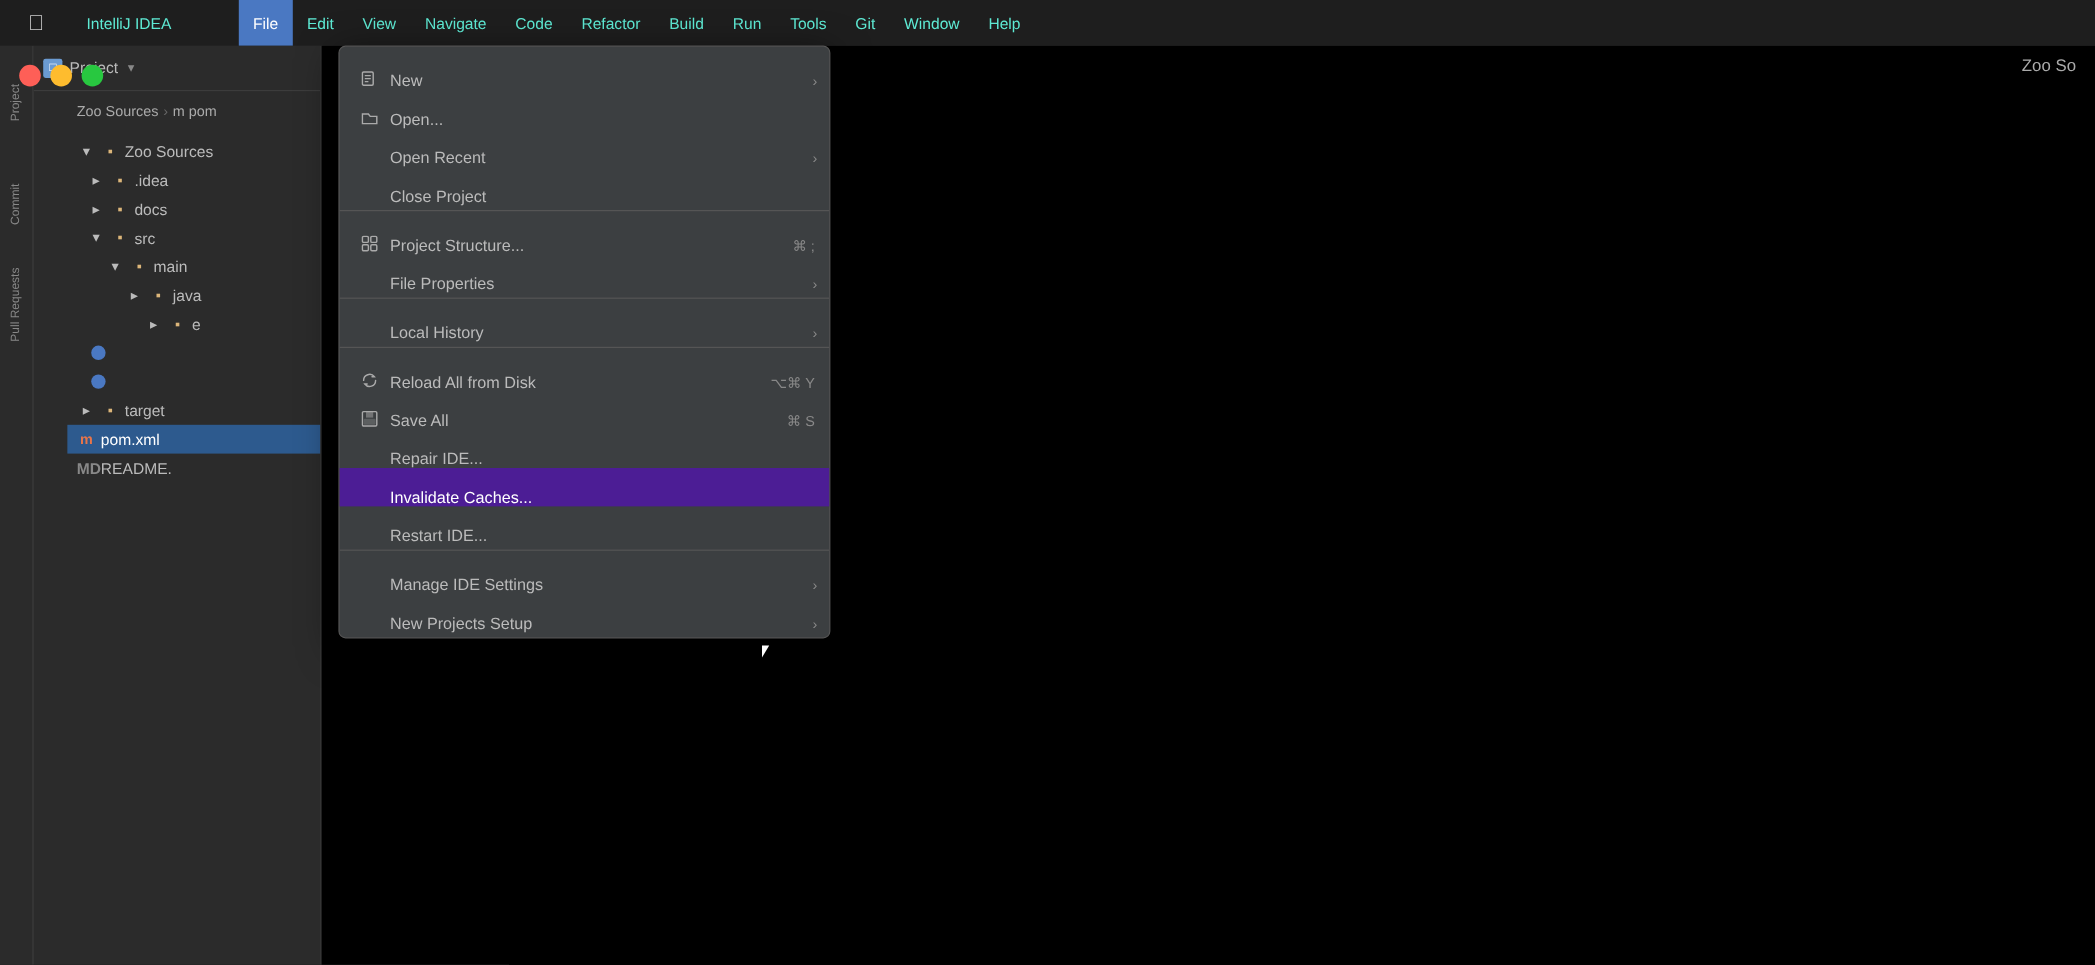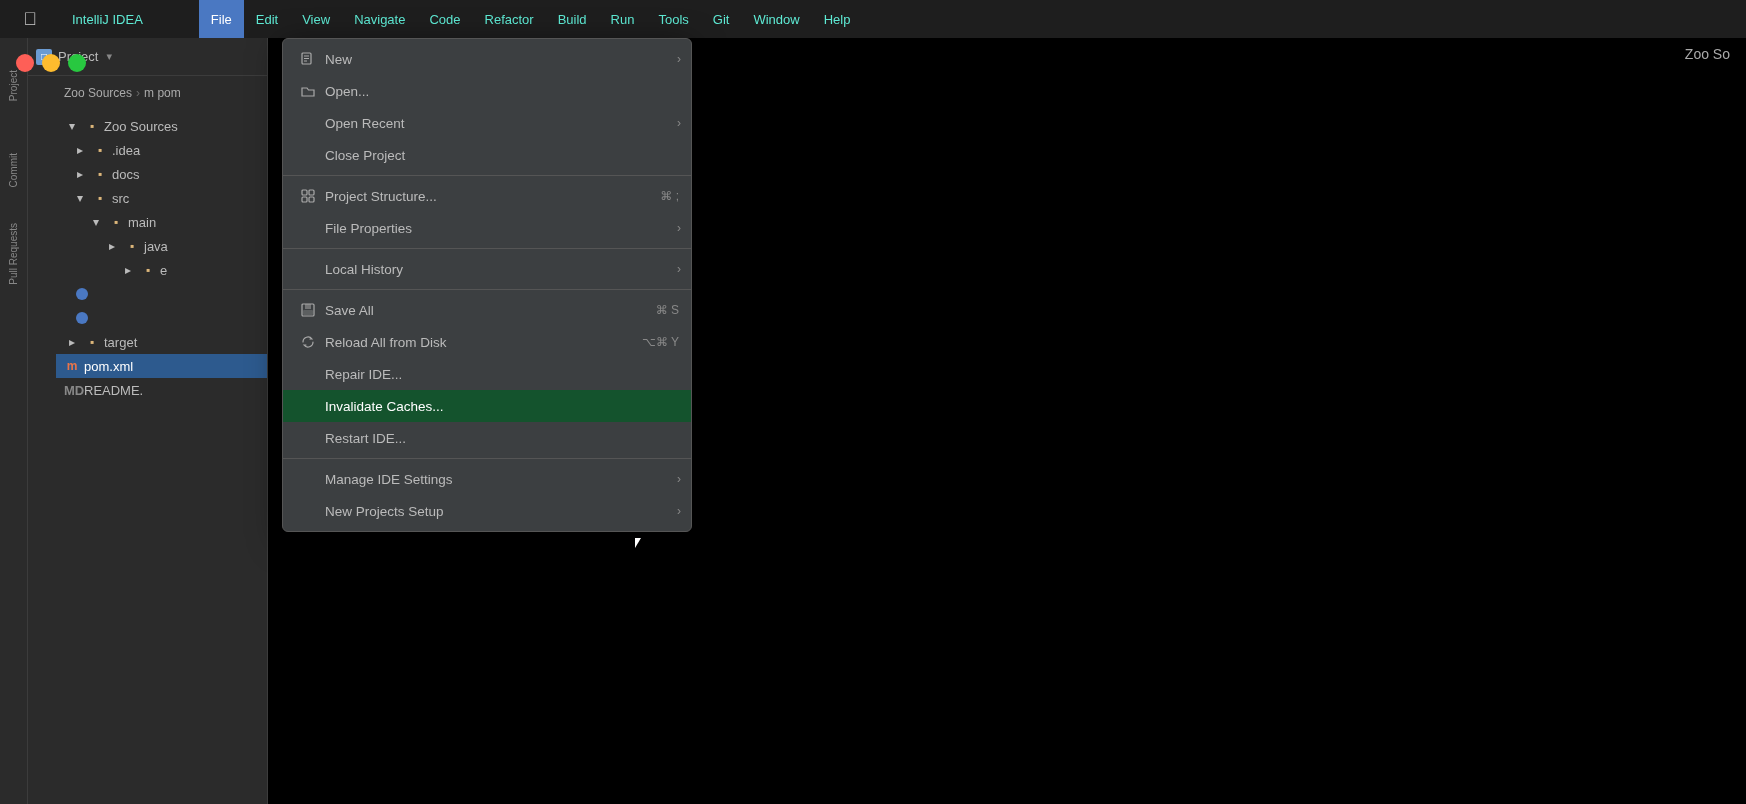--- a/index.html
+++ b/index.html
@@ -228,30 +228,30 @@
       border: 1px solid #555;
       border-radius: 6px;
       box-shadow: 0 8px 32px rgba(0,0,0,0.6);
       padding: 4px 0;
       z-index: 400;
     }
 
     .menu-item {
       height: 32px;
       display: flex;
-      align-items: center;
+      align-items: flex-end;
       padding: 0 16px;
       cursor: pointer;
       font-size: 13.5px;
       color: #bbbbbb;
       gap: 8px;
       position: relative;
     }
     .menu-item.highlighted {
-      background: #14532d;
+      background: #4c1d95;
       color: #ffffff;
     }
     .menu-item .shortcut {
       position: absolute;
       right: 12px;
       font-size: 12px;
       color: #888;
       display: flex;
       gap: 2px;
       align-items: center;
@@ -485,41 +485,41 @@
       <span class="menu-icon"></span>
       <span>Local History</span>
       <span class="arrow">›</span>
     </div>
 
     <div class="menu-separator"></div>
 
     <div class="menu-item">
       <span class="menu-icon">
         <svg width="14" height="14" viewBox="0 0 14 14" fill="none">
+          <path d="M2 7a5 5 0 0 1 9-3l-2 0" stroke="#aaa" stroke-width="1.2" fill="none" stroke-linecap="round"></path>
+          <path d="M12 7a5 5 0 0 1-9 3l2 0" stroke="#aaa" stroke-width="1.2" fill="none" stroke-linecap="round"></path>
+        </svg>
+      </span>
+      <span>Reload All from Disk</span>
+      <span class="shortcut">⌥⌘ Y</span>
+    </div>
+
+    <div class="menu-item">
+      <span class="menu-icon">
+        <svg width="14" height="14" viewBox="0 0 14 14" fill="none">
           <rect x="1" y="1" width="12" height="12" rx="1" stroke="#aaa" stroke-width="1.2" fill="none"></rect>
           <rect x="4" y="1" width="6" height="5" fill="#aaa" opacity="0.5"></rect>
           <rect x="2" y="7" width="10" height="5" rx="1" fill="#aaa" opacity="0.3"></rect>
         </svg>
       </span>
       <span>Save All</span>
       <span class="shortcut">⌘ S</span>
     </div>
 
     <div class="menu-item">
-      <span class="menu-icon">
-        <svg width="14" height="14" viewBox="0 0 14 14" fill="none">
-          <path d="M2 7a5 5 0 0 1 9-3l-2 0" stroke="#aaa" stroke-width="1.2" fill="none" stroke-linecap="round"></path>
-          <path d="M12 7a5 5 0 0 1-9 3l2 0" stroke="#aaa" stroke-width="1.2" fill="none" stroke-linecap="round"></path>
-        </svg>
-      </span>
-      <span>Reload All from Disk</span>
-      <span class="shortcut">⌥⌘ Y</span>
-    </div>
-
-    <div class="menu-item">
       <span class="menu-icon"></span>
       <span>Repair IDE...</span>
     </div>
 
     <div class="menu-item highlighted">
       <span class="menu-icon"></span>
       <span>Invalidate Caches...</span>
     </div>
 
     <div class="menu-item">

